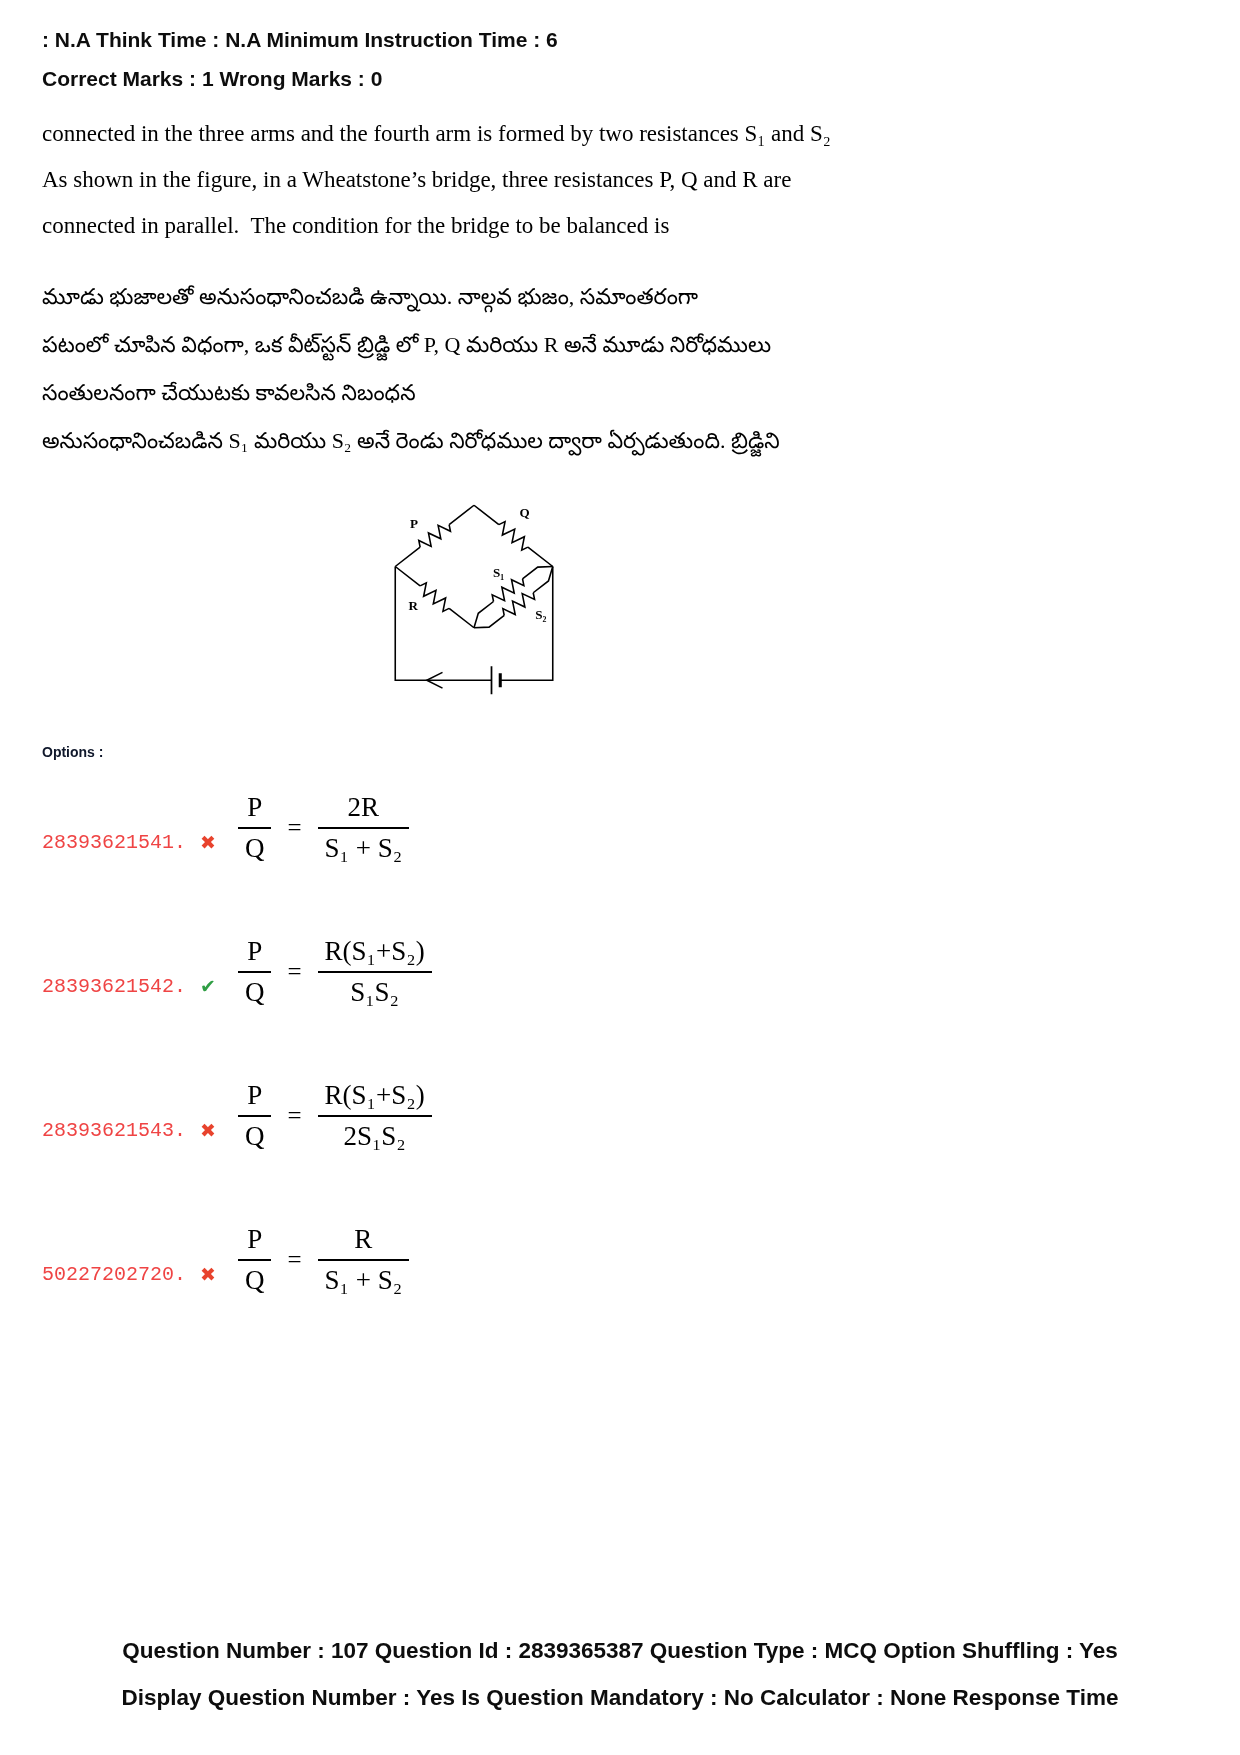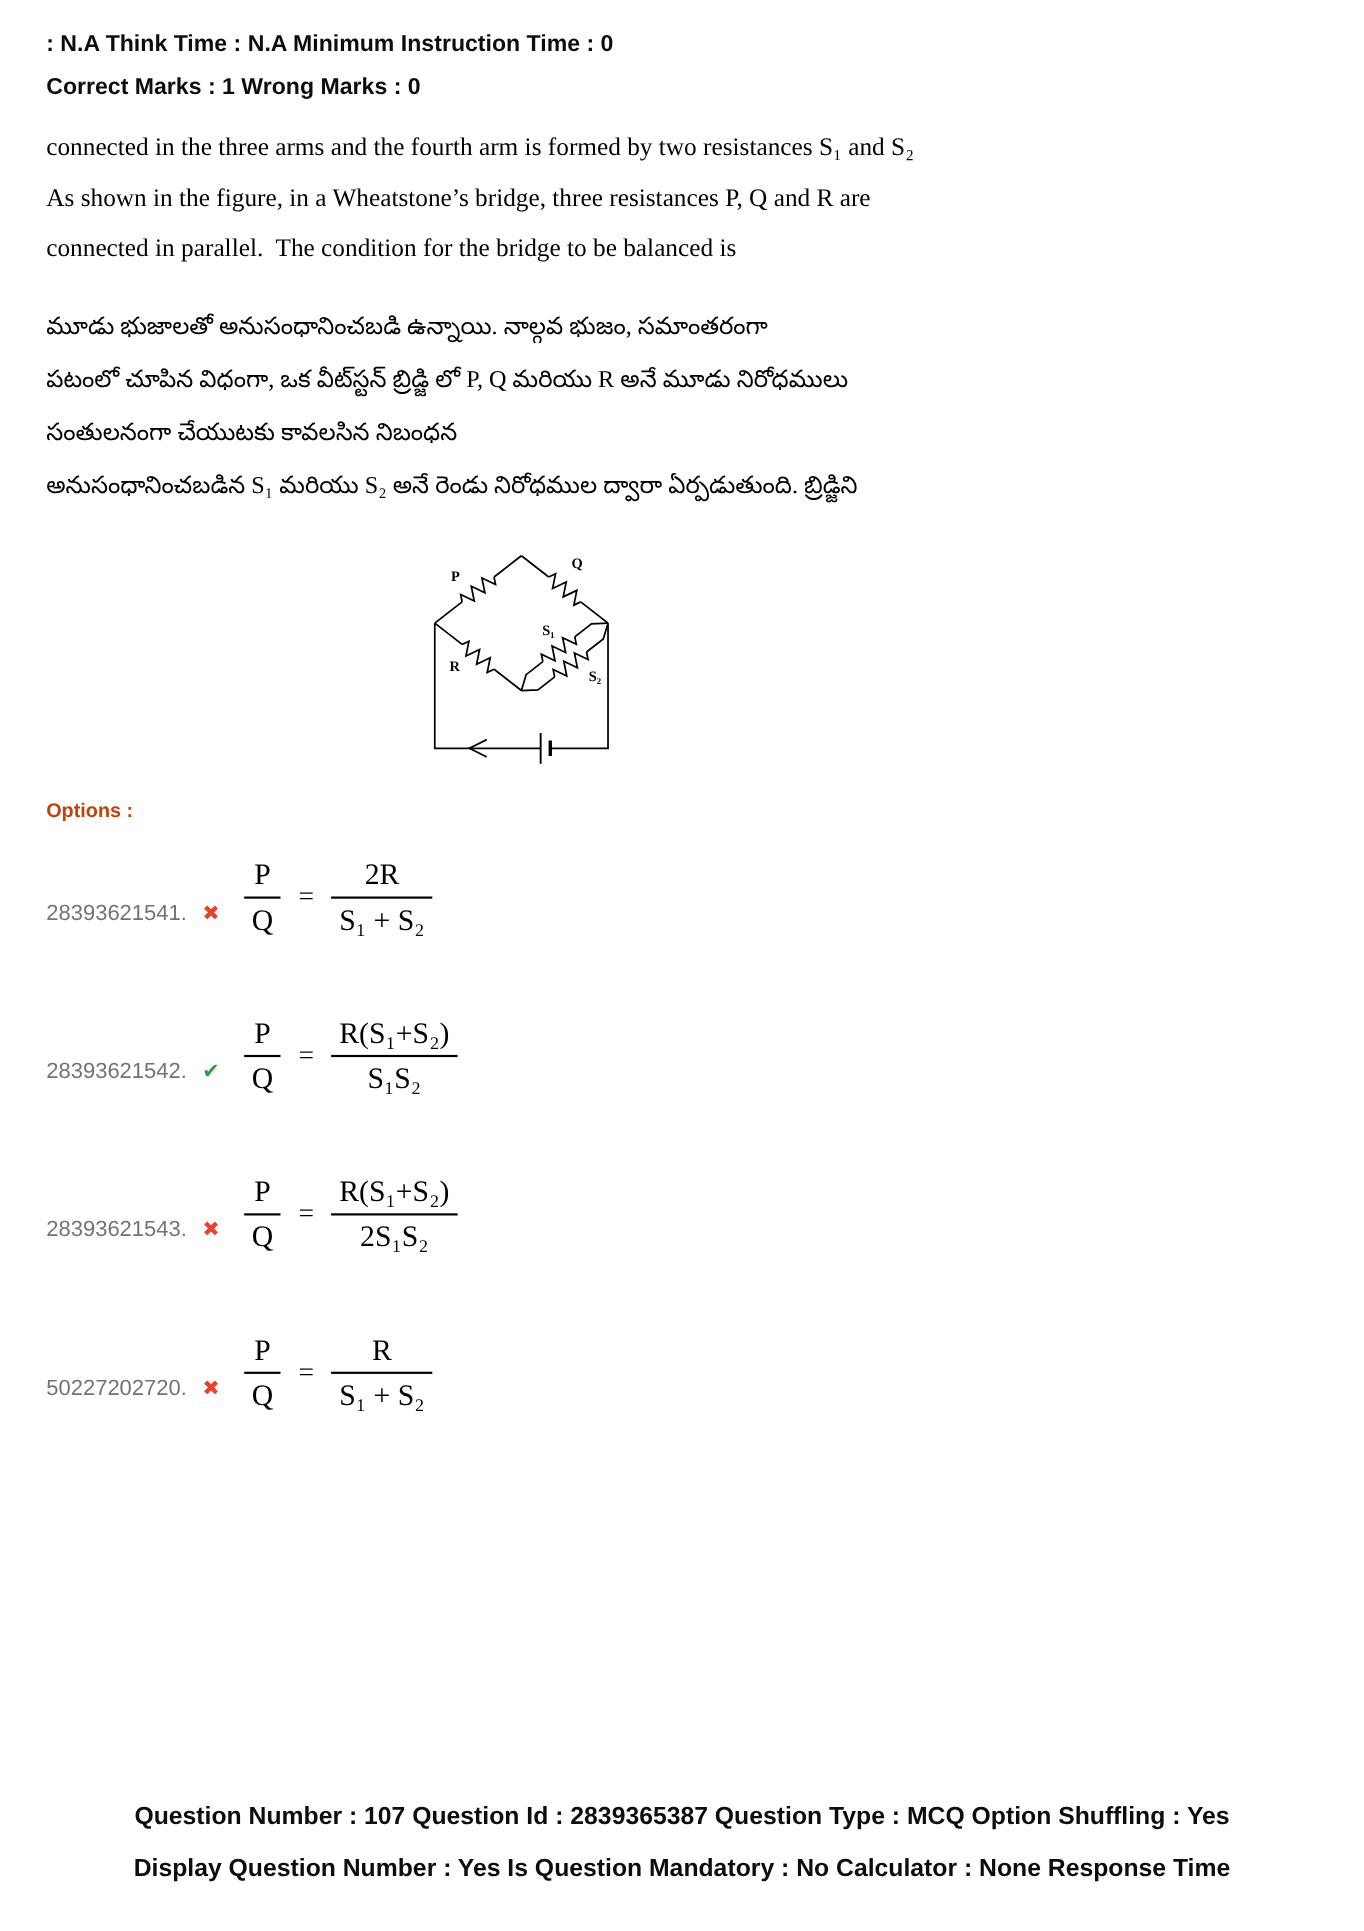--- a/index.html
+++ b/index.html
@@ -41,37 +41,38 @@
   }
   .diagram-wrap svg { display: block; width: 280px; height: auto; }
   .diagram-wrap svg path { stroke: #000; fill: none; }
   .diagram-wrap svg text {
     font-family: "Liberation Serif", "DejaVu Serif", serif;
     font-weight: bold;
     font-size: 15px;
     fill: #000;
   }
   .options-heading {
-    margin-top: 20px;
+    margin-top: 37px;
     font-weight: 700;
-    font-size: 18px;
-    color: #c2410c;
+    font-size: 14px;
+    color: #0f172a;
   }
   .option {
     display: flex;
     align-items: flex-end;
     gap: 14px;
     margin-bottom: 72px;
   }
   .option.first { margin-top: 32px; }
   .option-id {
-    color: #737373;
+    color: #ef4444;
     font-size: 20px;
     padding-bottom: 10px;
     white-space: nowrap;
+    font-family: Liberation Mono, monospace;
   }
   .mark {
     font-size: 19px;
     padding-bottom: 10px;
   }
   .mark-wrong  { color: #e8432d; }
   .mark-correct{ color: #2f9e44; }
   .eq {
     display: inline-flex;
     align-items: center;
@@ -108,21 +109,21 @@
     font-size: 22.5px;
     line-height: 47px;
     color: #0d0d0d;
   }
 </style>
 </head>
 <body>
 
 <div class="page">
 
-  <div class="hdr-line">: N.A Think Time : N.A Minimum Instruction Time : 0</div>
+  <div class="hdr-line">: N.A Think Time : N.A Minimum Instruction Time : 6</div>
   <div class="hdr-line">Correct Marks : 1 Wrong Marks : 0</div>
 
   <div class="q-en serif">
     <div class="q-line">connected in the three arms and the fourth arm is formed by two resistances S₁ and S₂</div>
     <div class="q-line">As shown in the figure, in a Wheatstone’s bridge, three resistances P, Q and R are</div>
     <div class="q-line">connected in parallel.  The condition for the bridge to be balanced is</div>
   </div>
 
   <div class="q-te serif">
     <div class="q-line">మూడు భుజాలతో అనుసంధానించబడి ఉన్నాయి. నాల్గవ భుజం, సమాంతరంగా</div>

